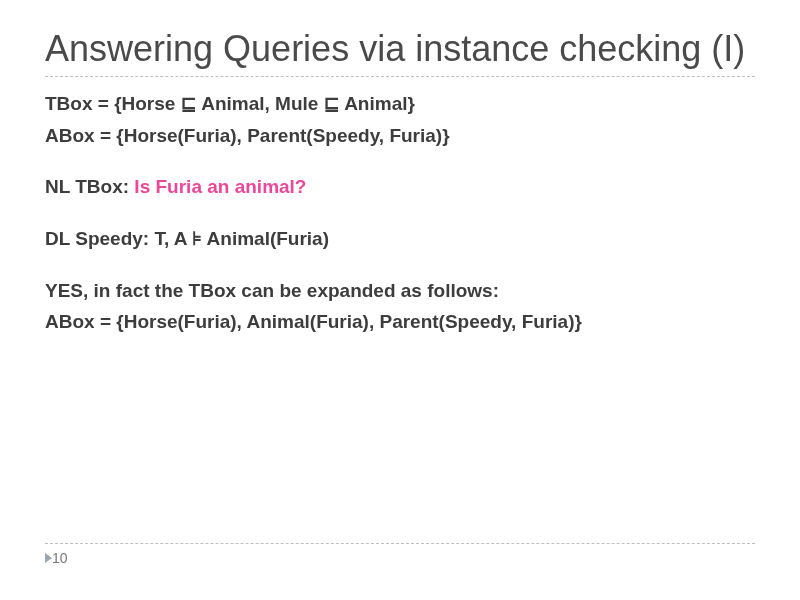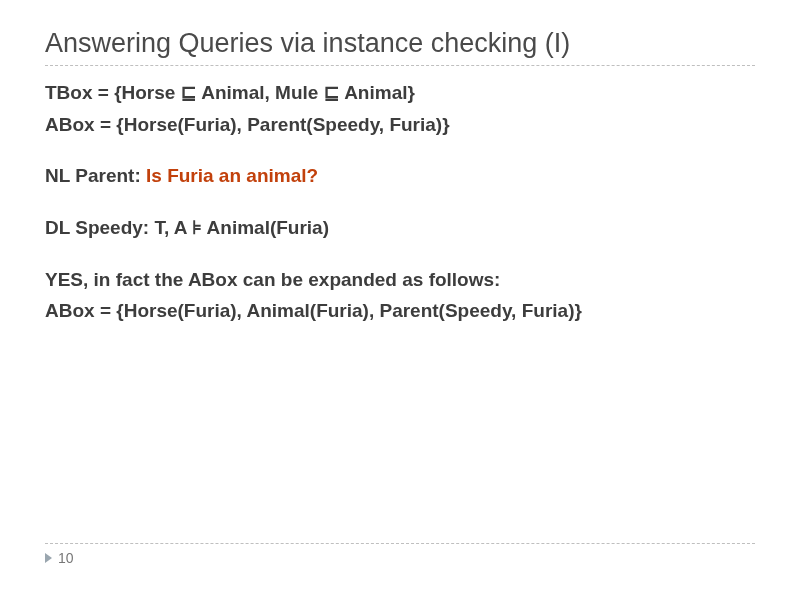--- a/index.html
+++ b/index.html
@@ -10,55 +10,54 @@
     background: #ffffff;
     font-family: Arial, Helvetica, sans-serif;
     color: #444444;
     position: relative;
     overflow: hidden;
   }
   .slide {
     padding: 28px 45px 0 45px;
   }
   .title {
-    font-size: 27px;
+    font-size: 36px;
     color: #4a4a4a;
     margin: 0 0 4px 0;
     font-weight: normal;
   }
   .divider {
     border: none;
     border-top: 1px dashed #bfbfbf;
     margin: 6px 0 14px 0;
   }
   .content p {
     font-size: 19px;
     line-height: 1.35;
     margin: 6px 0;
     color: #3d3d3d;
     font-weight: bold;
   }
   .content .block {
     margin-bottom: 26px;
   }
   .brick {
-    color: #c2410c;
+    color: #ec4899;
   }
   .footer {
     position: absolute;
     bottom: 34px;
     left: 45px;
     right: 45px;
     border-top: 1px dashed #bfbfbf;
     padding-top: 6px;
     font-size: 14px;
     color: #777;
     display: flex;
     align-items: center;
-    gap: 6px;
   }
   .chev {
     display: inline-block;
     width: 0;
     height: 0;
     border-top: 5px solid transparent;
     border-bottom: 5px solid transparent;
     border-left: 7px solid #9aa6af;
   }
 </style>
@@ -69,29 +68,29 @@
   <h1 class="title">Answering Queries via instance checking (I)</h1>
   <hr class="divider">
 
   <div class="content">
     <div class="block">
       <p>TBox = {Horse ⊑ Animal, Mule ⊑ Animal}</p>
       <p>ABox = {Horse(Furia), Parent(Speedy, Furia)}</p>
     </div>
 
     <div class="block">
-      <p><span>NL Parent:</span><span class="brick"> Is Furia an animal?</span></p>
+      <p><span>NL TBox:</span><span class="brick"> Is Furia an animal?</span></p>
     </div>
 
     <div class="block">
       <p>DL Speedy: T, A ⊧ Animal(Furia)</p>
     </div>
 
     <div class="block">
-      <p>YES, in fact the ABox can be expanded as follows:</p>
+      <p>YES, in fact the TBox can be expanded as follows:</p>
       <p>ABox = {Horse(Furia), Animal(Furia), Parent(Speedy, Furia)}</p>
     </div>
   </div>
 </div>
 
 <div class="footer">
   <span class="chev"></span>
   <span>10</span>
 </div>
 

